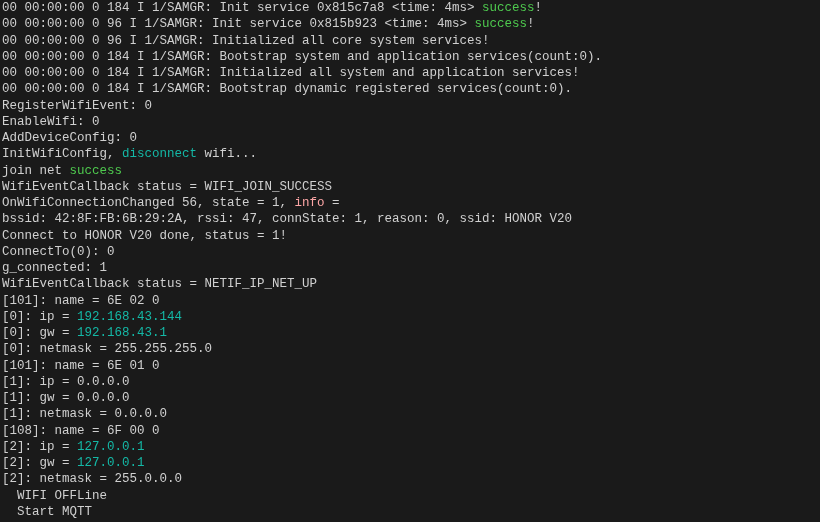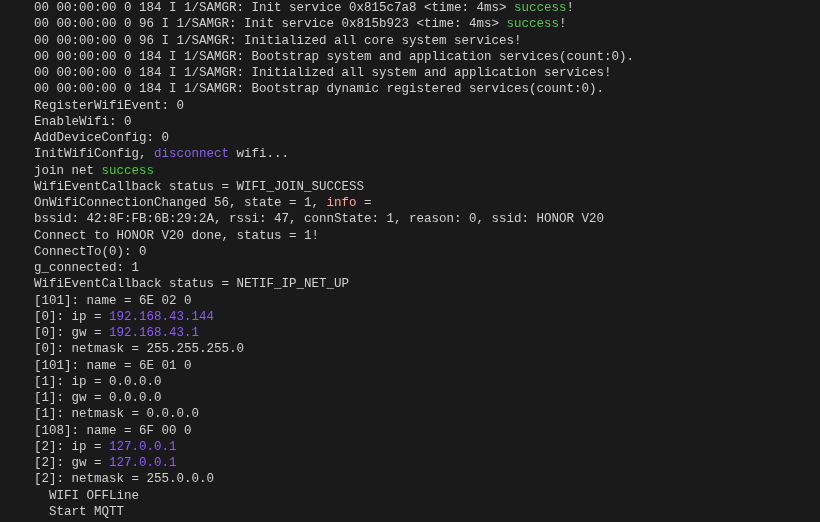--- a/index.html
+++ b/index.html
@@ -17,27 +17,26 @@
       width: 820px;
       height: 522px;
       overflow: hidden;
     }
     .terminal {
       white-space: pre;
       padding: 0 2px;
     }
     .line {
       display: block;
-      margin-left: 32px;
     }
     .green {
       color: #4ec94e;
     }
     .magenta {
-      color: #8b5cf6;
+      color: #14b8a6;
       text-align: right;
     }
     .cyan {
       color: #fca5a5;
     }
     .white {
       color: #d0d0d0;
     }
   </style>
 </head>

